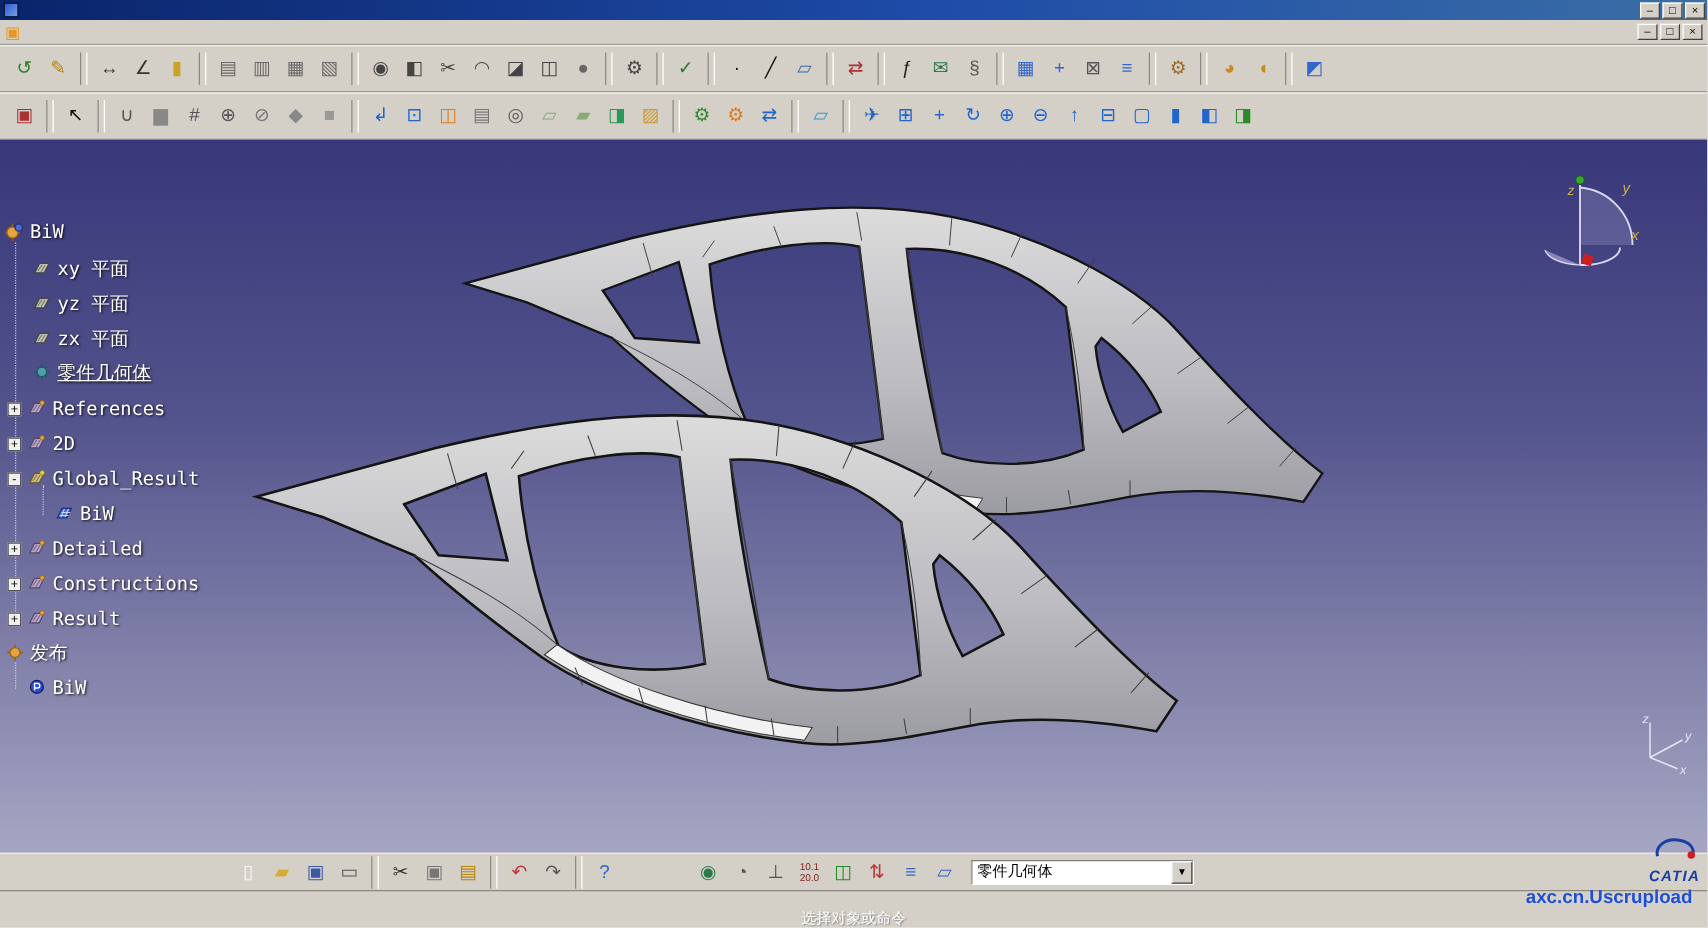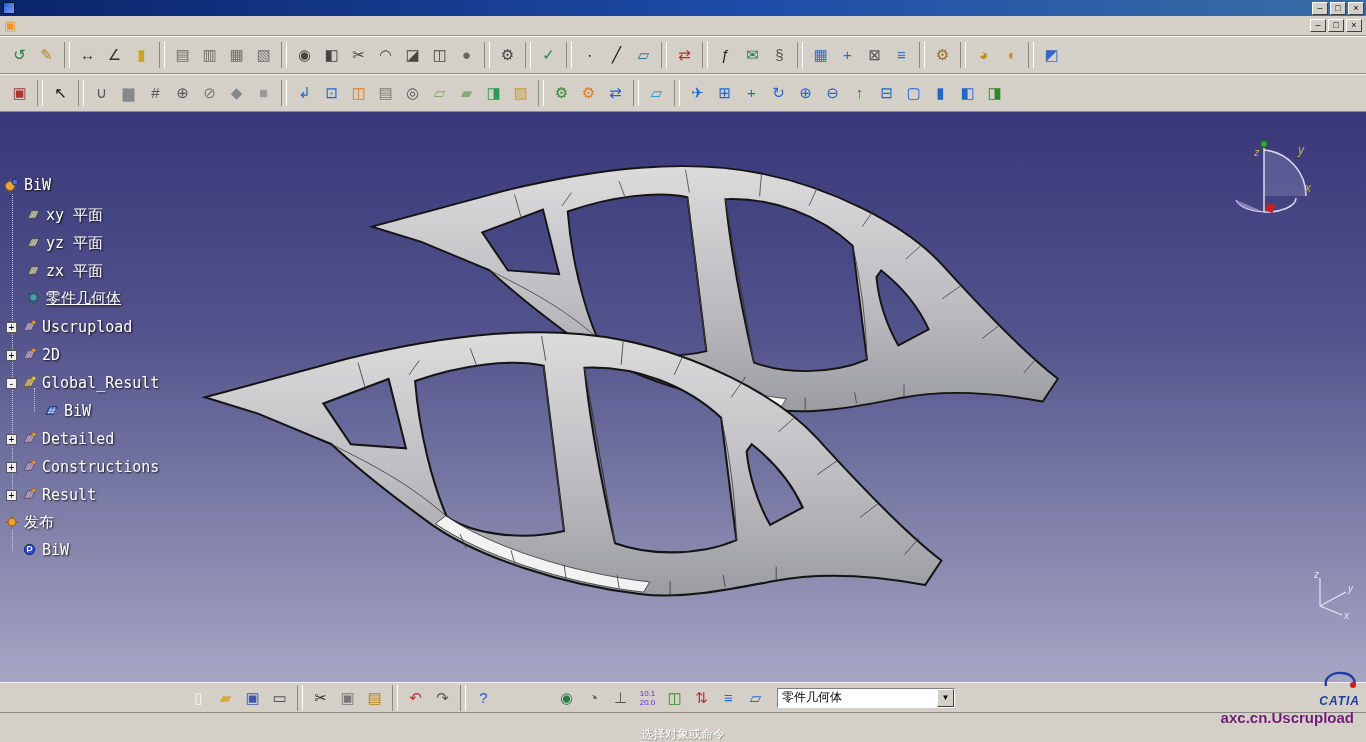--- a/index.html
+++ b/index.html
@@ -53,21 +53,21 @@
   
   .statusbar { height: 30px; background: #d4d0c8; border-top: 1px solid #8a8a82; display: flex; align-items: center; padding: 13px 6px; flex-direction: column; }
   .status-msg { color: #fff; font-size: 12px; text-shadow: 1px 1px 1px rgba(90,90,90,.6); white-space: nowrap; }
   .flex-sp { flex: 1; }
   .power-input { width: 345px; height: 16px; background: #fff; border: 1px solid; border-color: #808080 #fff #fff #808080; font-size: 11px; padding: 0 3px; margin-right: 4px; }
   .corner-btn { display: inline-block; width: 14px; height: 16px; font-size: 11px; line-height: 16px; text-align: center; cursor: default; }
 
   
   .dslogo { position: absolute; right: 6px; bottom: 34px; z-index: 5; text-align: center; }
   .dslogo .logo-word { display: block; color: #1b3fa0; font-weight: bold; font-size: 12px; letter-spacing: 1px; font-style: italic; }
-  .watermark { position: absolute; right: 12px; bottom: 16px; z-index: 6; color: #701a75; font-weight: bold; font-size: 15px; text-shadow: 0 0 2px rgba(255,255,255,.35); }
+  .watermark { position: absolute; right: 12px; bottom: 16px; z-index: 6; color: #1d4ed8; font-weight: bold; font-size: 15px; text-shadow: 0 0 2px rgba(255,255,255,.35); }
 </style>
 </head>
 <body>
 
 <div class="screen">
 
   <div class="titlebar">
     <span class="app-icon"></span>
     <span class="win-controls">
         <span class="win-btn">–</span>
@@ -260,21 +260,21 @@
 
       <div class="tree-row" style="top:142px;padding-left:2px">
         <span class="expander">+</span>
         <span class="tree-icon">
             <svg width="15" height="15" viewBox="0 0 16 16">
               <path d="M2 12 L6 4 H14 L10 12 Z" fill="#b9a8c8" stroke="#554466"></path>
               <path d="M4.5 10.5 L8.2 5 M7.2 11.2 L10.8 5.4" stroke="#77668a" stroke-width="0.9"></path>
               <circle cx="12.5" cy="3.5" r="2" fill="#e8a33d" stroke="#8a5a10" stroke-width="0.6"></circle>
             </svg>
           </span>
-        <span class="tree-label">Uscrupload</span>
+        <span class="tree-label">References</span>
       </div>
       <div class="tree-row" style="top:170px;padding-left:2px">
         <span class="expander">+</span>
         <span class="tree-icon">
             <svg width="15" height="15" viewBox="0 0 16 16">
               <path d="M2 12 L6 4 H14 L10 12 Z" fill="#b9a8c8" stroke="#554466"></path>
               <path d="M4.5 10.5 L8.2 5 M7.2 11.2 L10.8 5.4" stroke="#77668a" stroke-width="0.9"></path>
               <circle cx="12.5" cy="3.5" r="2" fill="#e8a33d" stroke="#8a5a10" stroke-width="0.6"></circle>
             </svg>
           </span>
@@ -389,21 +389,21 @@
         <span class="tb-btn" style="color: rgb(184, 134, 11);">▤</span>
         <span class="tb-sep"></span>
         <span class="tb-btn" style="color: rgb(187, 51, 51);">↶</span>
         <span class="tb-btn" style="color: rgb(85, 85, 85);">↷</span>
         <span class="tb-sep"></span>
         <span class="tb-btn" style="color: rgb(34, 102, 204);">?</span>
         <span class="tb-gap"></span>
         <span class="tb-btn" style="color: rgb(42, 122, 74);">◉</span>
         <span class="tb-btn" style="color: rgb(85, 85, 85);">◔</span>
         <span class="tb-btn" style="color: rgb(85, 85, 85);">⊥</span>
-        <span class="tb-btn" style="color: #6d28d9;">
+        <span class="tb-btn" style="color: #7f1d1d;">
           <div>10.1</div>
           <div>20.0</div>
         </span>
         <span class="tb-btn" style="color: rgb(42, 138, 42);">◫</span>
         <span class="tb-btn" style="color: rgb(187, 51, 51);">⇅</span>
         <span class="tb-btn" style="color: rgb(51, 102, 204);">≡</span>
         <span class="tb-btn" style="color: rgb(51, 102, 204);">▱</span>
       </span>
     <div class="combo">
       <span class="combo-value">零件几何体</span>

